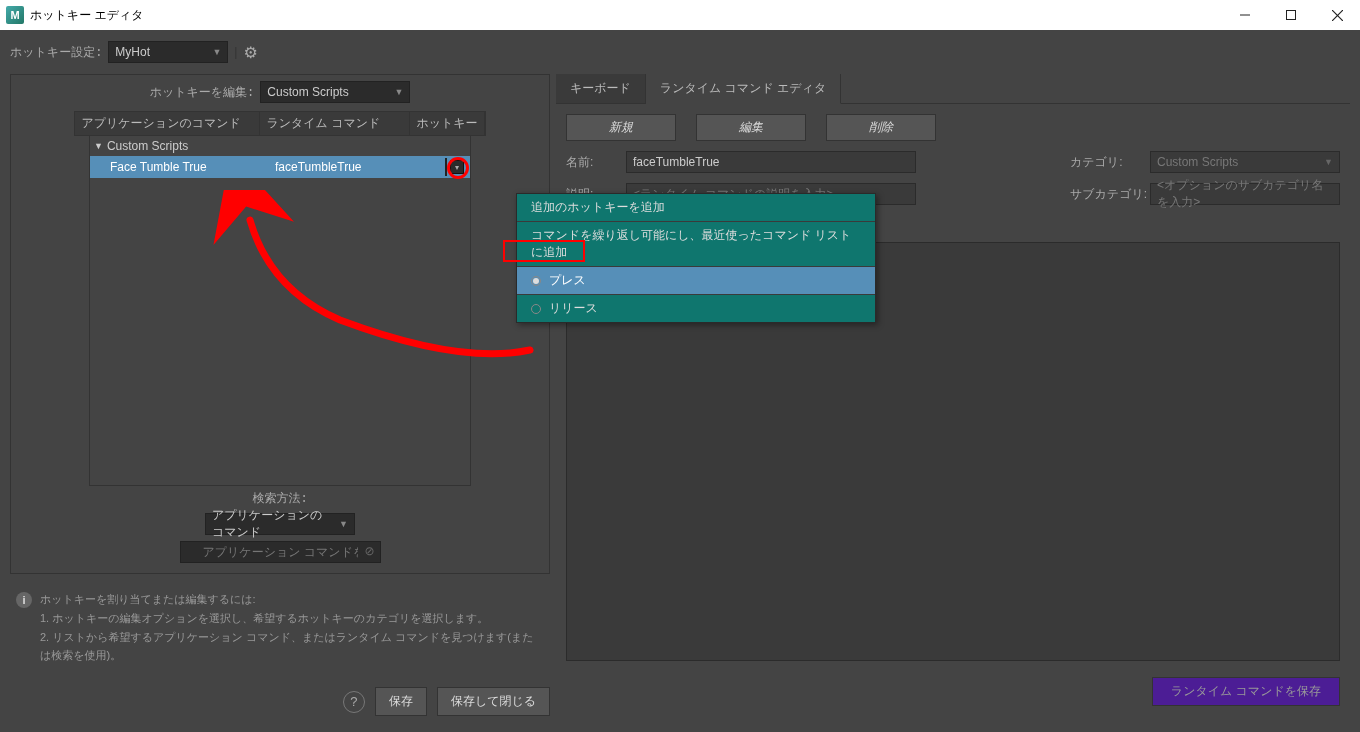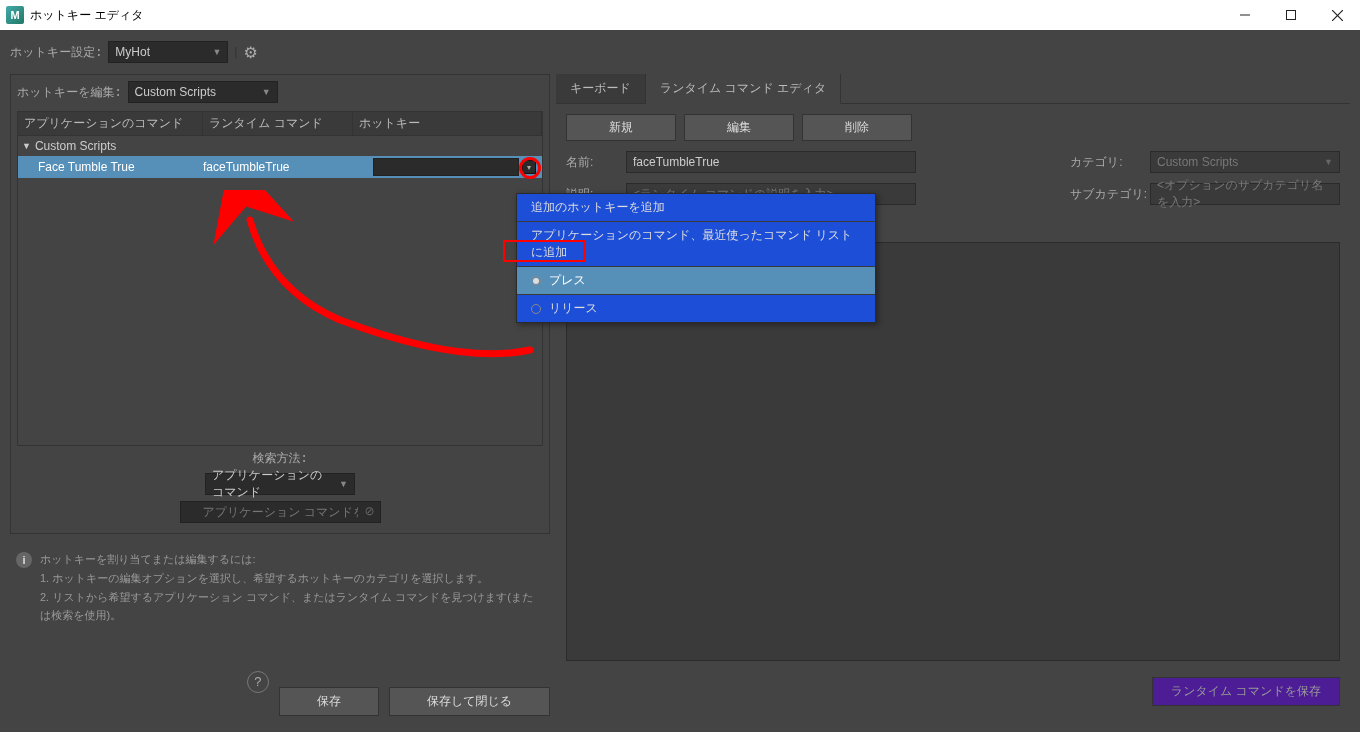--- a/index.html
+++ b/index.html
@@ -39,49 +39,49 @@
 .tree-cat .caret { font-size:9px;}
 .tree-row { display:flex; align-items:center; height:22px; background:#568fb8; color:#fff; padding:0 0 0 20px; font-size:12px;}
 .tree-row .tc1 { width:165px; }
 .tree-row .tc2 { width:170px; }
 .tree-row .tc3 { flex:1; display:flex; align-items:center; padding-right:6px;}
 .hk-input { flex:1; height:18px; background:#2b2b2b; border:1px solid #222;}
 .hk-drop-btn { width:14px; height:14px; background:#2b2b2b; border:1px solid #111; display:flex; align-items:center; justify-content:center; font-size:8px; color:#aaa; margin-left:3px; position:relative;}
 
 .red-circle { position:absolute; width:22px; height:22px; border:3px solid #ff0000; border-radius:50%; right:-6px; top:-4px; pointer-events:none;}
 
-.context-menu { position:absolute; left:516px; top:193px; width:360px; background:#1d4ed8; border:1px solid #2a2a2a; z-index:10; box-shadow:2px 2px 6px rgba(0,0,0,.4);}
+.context-menu { position:absolute; left:516px; top:193px; width:360px; background:#0f766e; border:1px solid #2a2a2a; z-index:10; box-shadow:2px 2px 6px rgba(0,0,0,.4);}
 .ctx-item { padding:5px 14px; color:#ddd; font-size:12px; border-bottom:1px solid #3a3a3a; }
 .ctx-item.sel { background:#568fb8; color:#fff;}
 .ctx-item.radio { display:flex; align-items:center; gap:8px;}
 .radio-dot { width:10px; height:10px; border-radius:50%; border:1px solid #888; display:inline-flex; align-items:center; justify-content:center;}
 .radio-dot.filled::after { content:''; width:6px; height:6px; border-radius:50%; background:#ddd;}
 .ctx-sel-box { position:absolute; border:2px solid #ff0000; pointer-events:none;}
 
 .search-row { display:flex; align-items:center; gap:6px; padding:4px 0;flex-direction:column;}
 .search-input { flex:1; background:#2b2b2b; border:1px solid #222; color:#777; padding:3px 22px 3px 22px; height:22px; font-size:12px; position:relative;}
 .search-wrap { flex:1; position:relative;}
 .search-wrap .mag { position:absolute; left:6px; top:4px; color:#888; font-size:12px;}
 .search-wrap .clr { position:absolute; right:6px; top:3px; color:#666; font-size:12px;}
 
 .help-box { padding:8px 6px; color:#999; font-size:11px; line-height:1.7;}
 .help-box .hh { display:flex; gap:8px; align-items:flex-start;}
 .help-box .info-icon { width:16px;height:16px;border-radius:50%;background:#666;color:#ddd;display:flex;align-items:center;justify-content:center;font-size:11px;font-weight:bold;flex-shrink:0;margin-top:2px;}
 
 .bottom-row { display:flex; gap:10px; align-items:center; padding:6px 0;}
 .bottom-row .spacer { flex:1;}
-.btn { background:#555555; border:1px solid #333; color:#ddd; padding:5px 37px; font-size:12px; text-align:center;margin-top:40px;}
+.btn { background:#555555; border:1px solid #333; color:#ddd; padding:5px 13px; font-size:12px; text-align:center;}
 .help-q { width:22px;height:22px;border:1px solid #777;border-radius:50%;display:flex;align-items:center;justify-content:center;color:#aaa;font-size:13px;}
 
 .tabs { display:flex; border-bottom:1px solid #333; }
 .tab { padding:6px 14px; background:#3a3a3a; color:#bbb; font-size:12px; border-right:1px solid #333;}
 .tab.active { background:#444; border-bottom:1px solid #444; margin-bottom:-1px;}
 
 .rt-body { flex:1; padding:10px; display:flex; flex-direction:column; gap:10px; min-height:0;}
-.rt-btns { display:flex; gap:8px;}
+.rt-btns { display:flex; gap:20px;font-style:italic;}
 .rt-btn { background:#555; border:1px solid #333; color:#ddd; padding:4px 0; width:110px; text-align:center; font-size:12px;}
 
 .form-row { display:flex; align-items:center; gap:0; font-size:12px;}
 .form-row .fl { width:60px; color:#aaa; text-align:left;}
 .form-row .fv { flex:1; background:#3a3a3a; border:1px solid #2b2b2b; color:#ccc; padding:3px 6px; height:22px; display:flex; align-items:center;}
 .form-row .fv.placeholder { color:#777;}
 .form-row .fl2 { width:80px; color:#aaa; text-align:left;}
 .form-row .fv2 { width:190px; background:#3a3a3a; border:1px solid #2b2b2b; color:#777; padding:3px 6px; height:22px; display:flex; align-items:center;}
 
 .lang-row { display:flex; align-items:center; gap:20px; font-size:12px; color:#aaa;}
@@ -129,21 +129,21 @@
         <span>MyHot</span>
         <span class="dd-arrow">▼</span>
       </div>
       <span style="color:#333;">|</span>
       <span class="gear-icon">⚙</span>
     </div>
 
     <div class="split">
 
       <div class="left-panel">
-        <div class="panel-inner" style="flex:1;">
+        <div class="panel-inner" style="flex:1;align-items:center;">
           <div class="edit-row">
             <span class="label">ホットキーを編集:</span>
             <div class="dropdown" style="width:150px;">
               <span>Custom Scripts</span>
               <span class="dd-arrow">▼</span>
             </div>
           </div>
           <div class="col-headers">
             <div class="col-h c1">アプリケーションのコマンド</div>
             <div class="col-h c2">ランタイム コマンド</div>
@@ -242,21 +242,21 @@
             <div class="rt-save">ランタイム コマンドを保存</div>
           </div>
         </div>
       </div>
     </div>
   </div>
 </div>
 
 <div class="context-menu">
   <div class="ctx-item">追加のホットキーを追加</div>
-  <div class="ctx-item">アプリケーションのコマンド、最近使ったコマンド リストに追加</div>
+  <div class="ctx-item">コマンドを繰り返し可能にし、最近使ったコマンド リストに追加</div>
   <div class="ctx-item radio sel">
     <span class="radio-dot filled"></span>
     <span>プレス</span>
   </div>
   <div class="ctx-item radio" style="border-bottom:none;">
     <span class="radio-dot"></span>
     <span>リリース</span>
   </div>
   <div class="ctx-sel-box" style="left:-14px; top:46px; width:82px; height:22px;"></div>
 </div>

